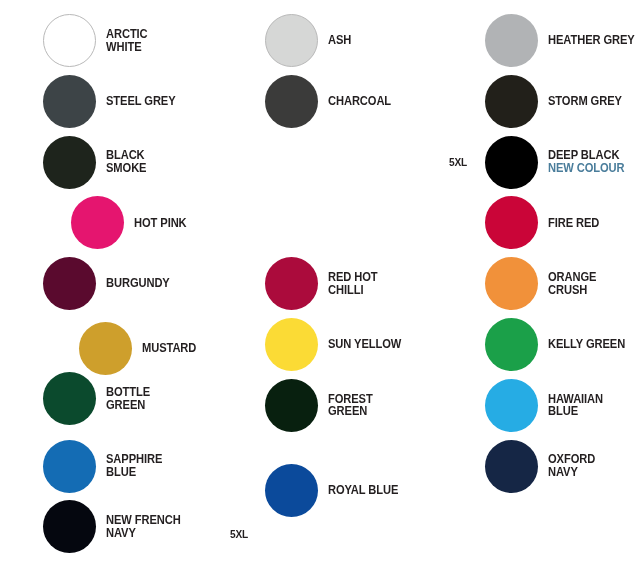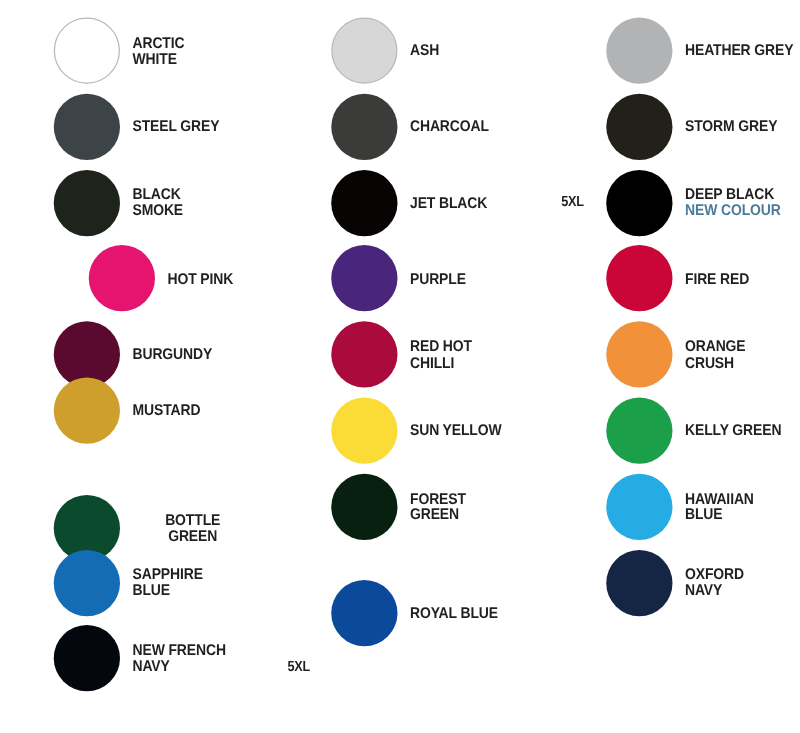--- a/index.html
+++ b/index.html
@@ -157,30 +157,30 @@
       </div>
       <div class="swatch-row" style="top: 253.2px;">
         <div class="size-tag"></div>
         <div class="dot-wrap">
           <span class="dot" title="BURGUNDY" style="background: rgb(90, 10, 46);"></span>
         </div>
         <div class="labels">
           <div class="label-line">BURGUNDY</div>
         </div>
       </div>
-      <div class="swatch-row" style="top: 298px;">
+      <div class="swatch-row" style="top: 318px; padding-left: 36px;">
         <div class="size-tag"></div>
         <div class="dot-wrap">
           <span class="dot" title="MUSTARD" style="background: rgb(206, 159, 44);"></span>
         </div>
         <div class="labels">
           <div class="label-line">MUSTARD</div>
         </div>
       </div>
-      <div class="swatch-row" style="top: 392px; text-align: center;">
+      <div class="swatch-row" style="top: 368px;">
         <div class="size-tag"></div>
         <div class="dot-wrap">
           <span class="dot" title="BOTTLE GREEN" style="background: rgb(11, 74, 45);"></span>
         </div>
         <div class="labels">
           <div class="label-line">BOTTLE</div>
           <div class="label-line">GREEN</div>
         </div>
       </div>
       <div class="swatch-row" style="top: 435.6px;">
@@ -216,38 +216,20 @@
       </div>
       <div class="swatch-row" style="top: 70.8px; align-items: center;">
         <div class="size-tag"></div>
         <div class="dot-wrap">
           <span class="dot" title="CHARCOAL" style="background: rgb(59, 59, 58);"></span>
         </div>
         <div class="labels">
           <div class="label-line">CHARCOAL</div>
         </div>
       </div>
-      <div class="swatch-row" style="top: 131.6px;">
-        <div class="size-tag"></div>
-        <div class="dot-wrap">
-          <span class="dot" title="JET BLACK" style="background: rgb(7, 4, 3);"></span>
-        </div>
-        <div class="labels">
-          <div class="label-line">JET BLACK</div>
-        </div>
-      </div>
-      <div class="swatch-row" style="top: 192.4px;">
-        <div class="size-tag"></div>
-        <div class="dot-wrap">
-          <span class="dot" title="PURPLE" style="background: rgb(74, 37, 124);"></span>
-        </div>
-        <div class="labels">
-          <div class="label-line">PURPLE</div>
-        </div>
-      </div>
       <div class="swatch-row" style="top: 314px;">
         <div class="size-tag"></div>
         <div class="dot-wrap">
           <span class="dot" title="SUN YELLOW" style="background: rgb(251, 219, 53);"></span>
         </div>
         <div class="labels">
           <div class="label-line">SUN YELLOW</div>
         </div>
       </div>
       <div class="swatch-row" style="top: 253.2px;">

